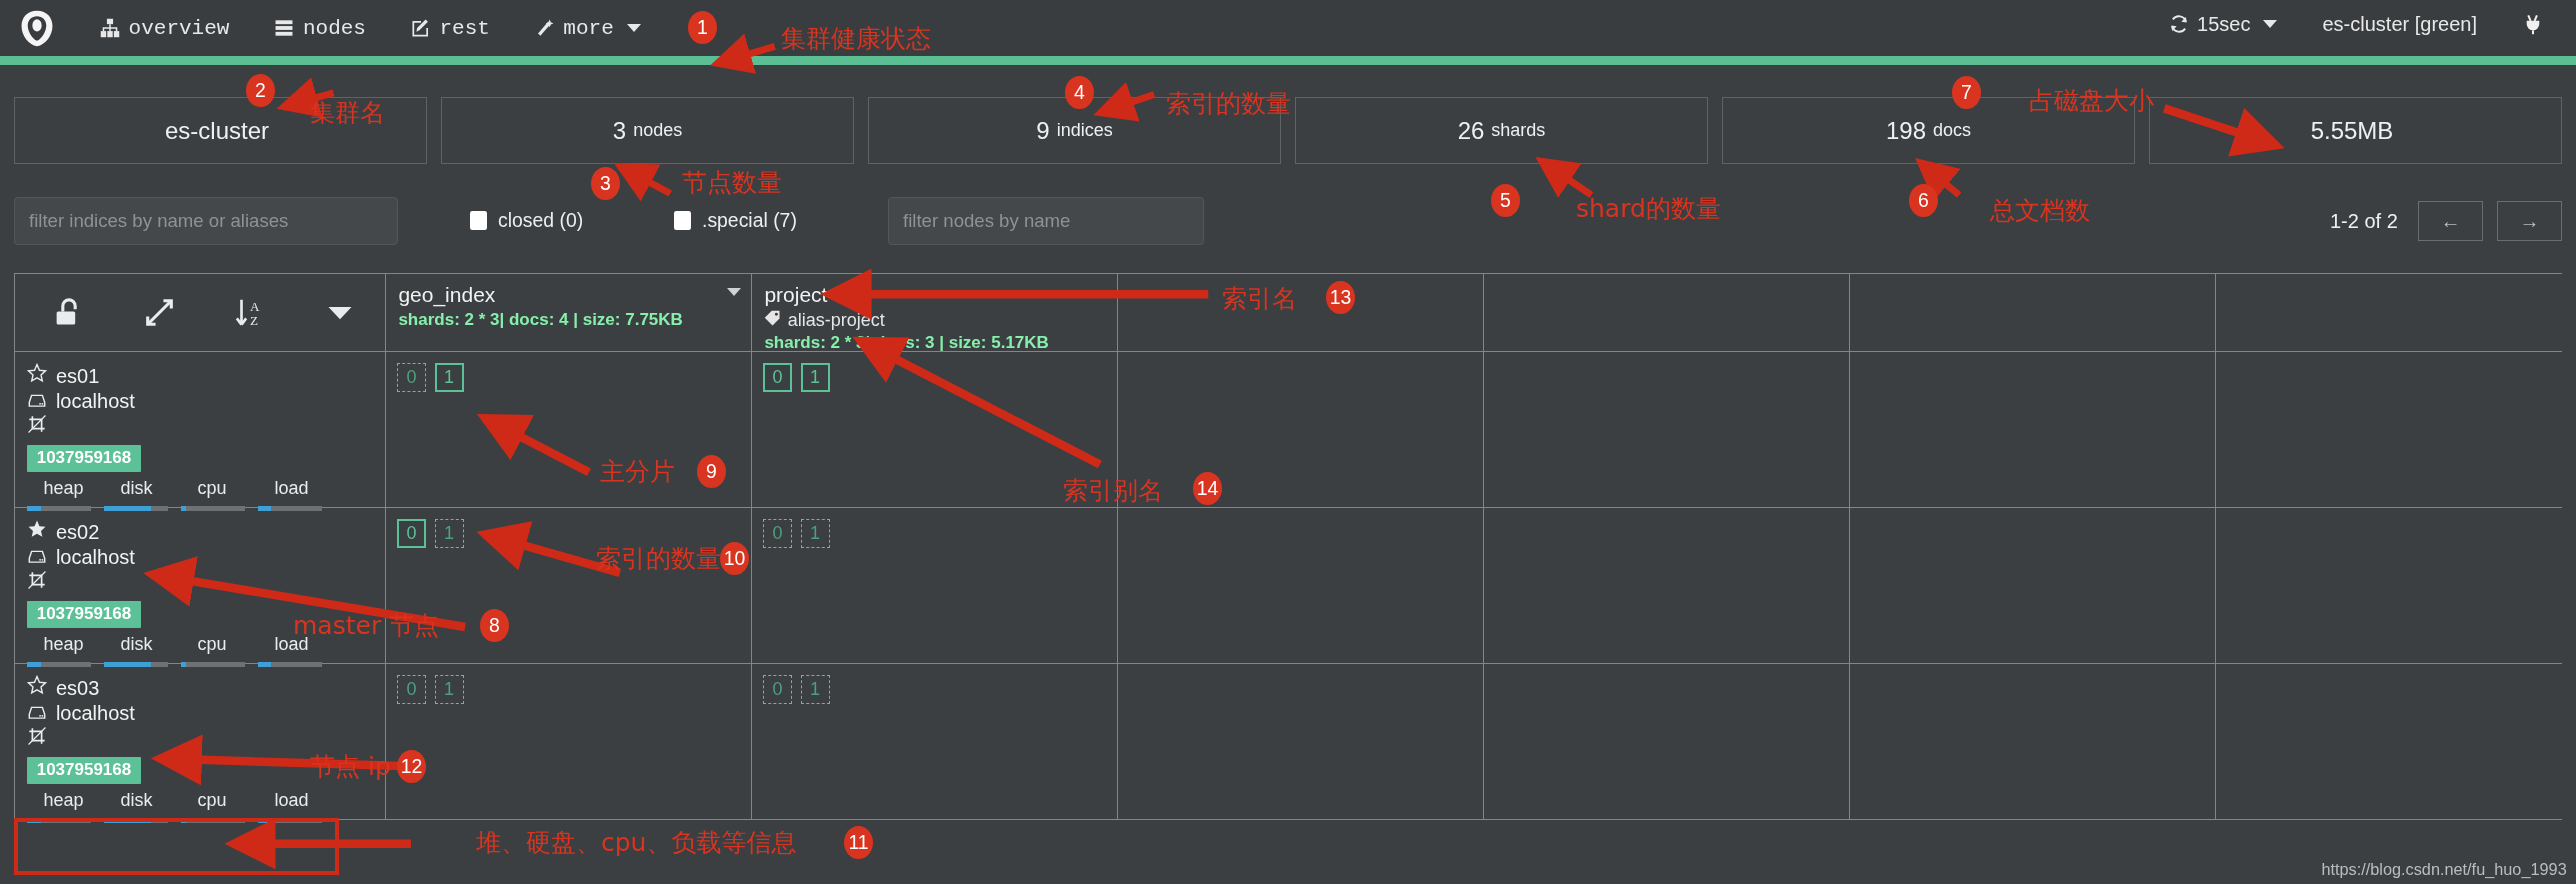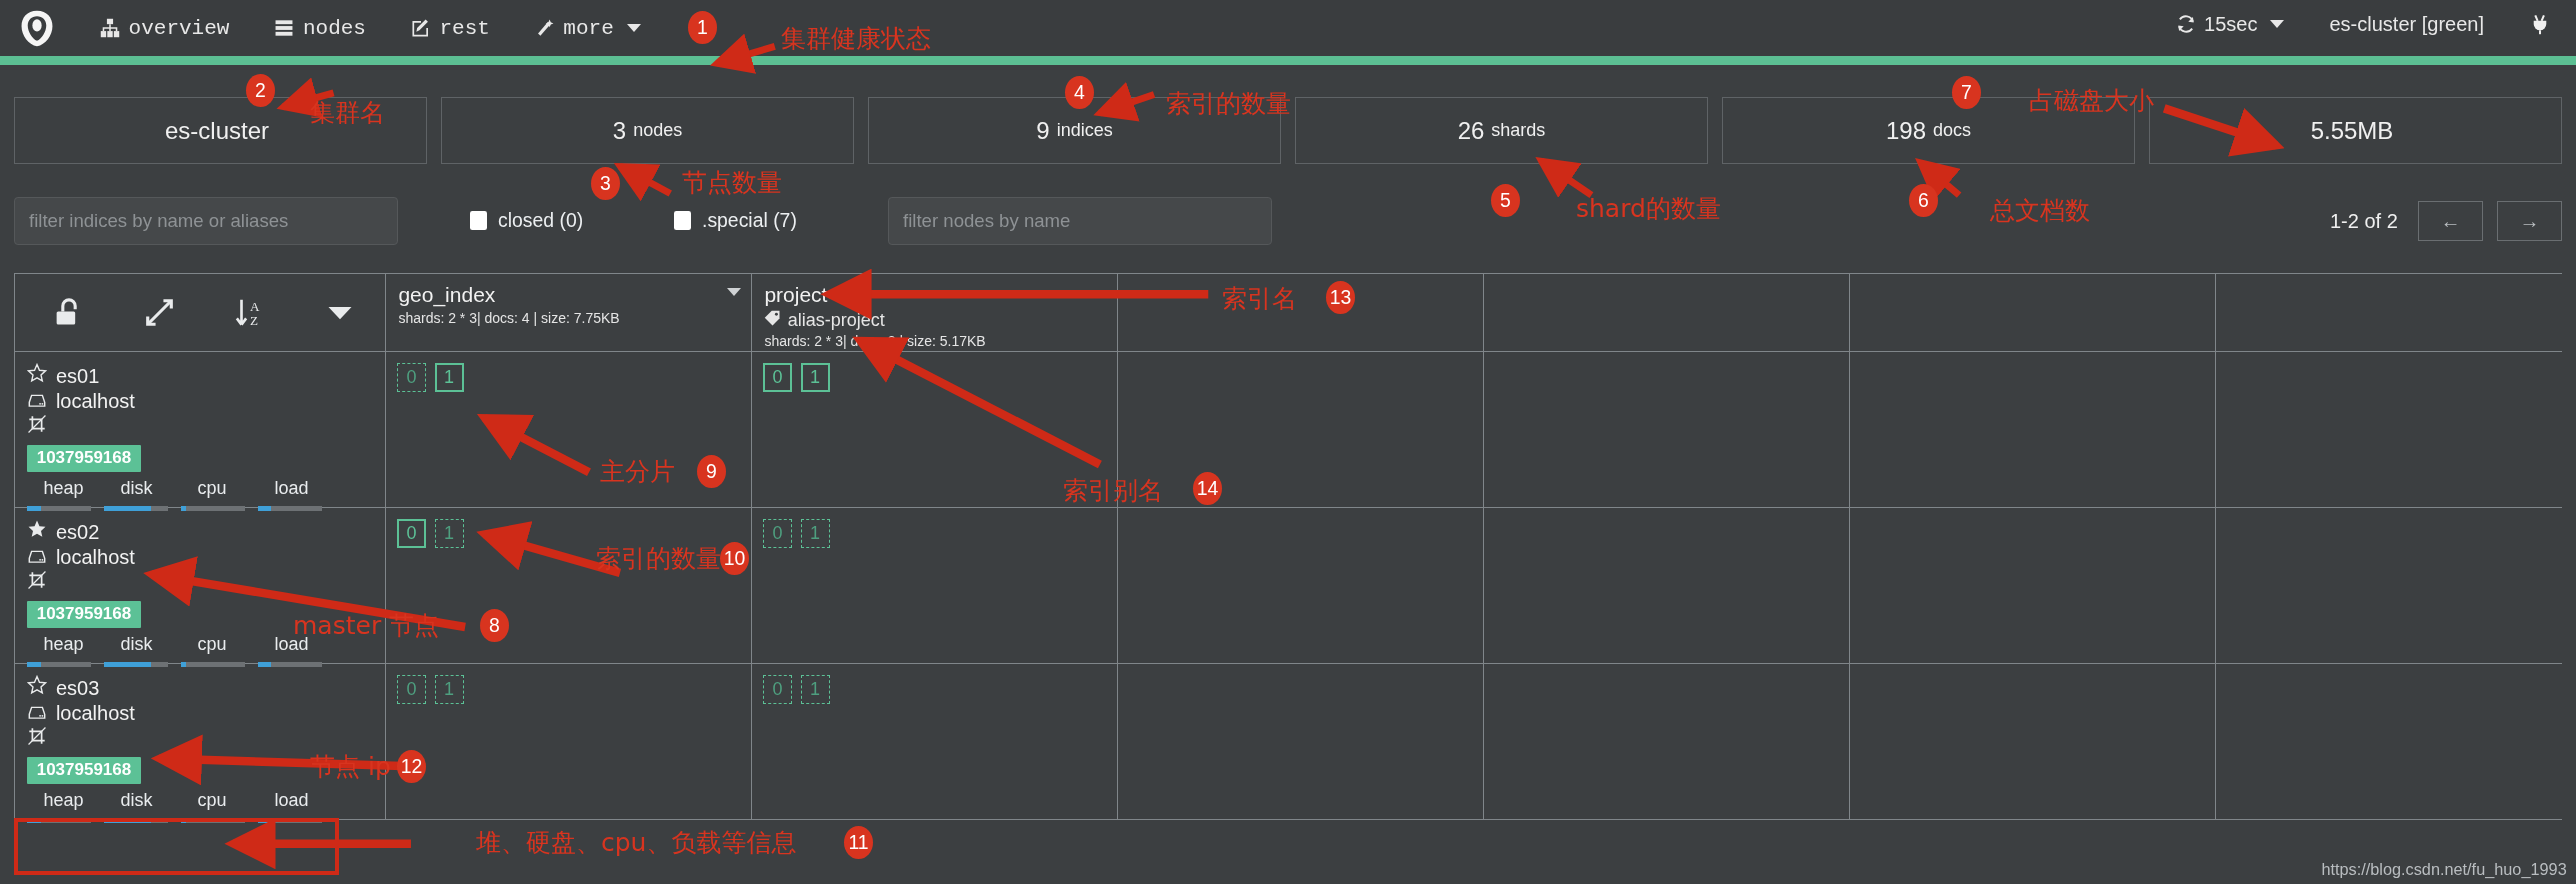--- a/index.html
+++ b/index.html
@@ -21,21 +21,21 @@
   .nav-item {
     display: flex; align-items: center; gap: 8.5px;
     color: #e8e8e8; font-size: 21px; padding: 0 22.5px; cursor: pointer;
     white-space: nowrap;
   }
   .nav-icon { display: inline-flex; align-items: center; justify-content: center; }
   .caret-down {
     width: 0; height: 0; border-left: 7px solid transparent; border-right: 7px solid transparent;
     border-top: 8.5px solid #e8e8e8; margin-left: 4.6px;
   }
-  .nav-right { position: absolute; right: 3px; top: 0; height: 48px; display: flex; align-items: center; }
+  .nav-right { position: absolute; right: 10px; top: 0; height: 48px; display: flex; align-items: center; }
   .nav-right .nav-item { font-size: 20px; }
 
   
   .health-bar {
     position: absolute; left: 0; top: 56px; width: 2576px; height: 9.3px;
     background: #5cbf93;
   }
 
   
   .stats-row {
@@ -53,21 +53,21 @@
   .filters-row {
     position: absolute; left: 0; top: 195px; width: 2576px; height: 59px;
   }
   .text-input {
     position: absolute; background: #45484a; border: 0.8px solid #55585a; border-radius: 3.9px;
     color: #a9adb0; font-size: 18.6px; padding: 0 14px; height: 48px; line-height: 46px;
     outline: none; font-family: inherit;
   }
   .text-input::placeholder { color: #8e9295; }
   #filter-indices { left: 14px; top: 1.5px; width: 384px; }
-  #filter-nodes { left: 888px; top: 1.5px; width: 384px; }
+  #filter-nodes { left: 888px; top: 1.5px; width: 316px; }
   .check-group { position: absolute; display: flex; align-items: center; gap: 11px; color: #eceff1; font-size: 19.4px; }
   #chk-closed { left: 470px; top: 14px; }
   #chk-special { left: 662px; top: 14px; padding-left: 12px; }
   .checkbox {
     width: 17px; height: 18.6px; background: #ffffff; border-radius: 2.3px; display: inline-block;
   }
   .pager { position: absolute; right: 14px; top: 6.2px; display: flex; align-items: center; gap: 14px; }
   .pager-label { color: #f0f0f0; font-size: 20px; margin-right: 6.2px; }
   .pager-btn {
     width: 65px; height: 40px; border: 0.8px solid #6a6e71; background: #3c3f41; color: #b9bdc0;
@@ -84,21 +84,21 @@
 
   .header-row .cell { height: 77px; }
   .toolbar-cell { display: flex; align-items: center; gap: 0; padding-left: 9.3px; }
   .tool-btn {
     width: 91px; height: 76px; display: flex; align-items: center; justify-content: center;
     cursor: pointer;
   }
   .idx-head { padding: 9.3px 12.4px 0 12.4px; }
   .idx-name { color: #f2f2f2; font-size: 21px; line-height: 1.15; }
   .idx-alias { color: #e6e6e6; font-size: 18px; display: flex; align-items: center; gap: 7px; margin-top: 2.3px; }
-  .idx-meta { color: #e5e5e5; font-size: 14px; margin-top: 2.3px; }
+  .idx-meta { color: #86efac; font-size: 17px; margin-top: 2.3px; font-weight: bold; }
   .idx-caret {
     position: absolute; right: 10px; top: 14px;
     width: 0; height: 0; border-left: 7px solid transparent; border-right: 7px solid transparent;
     border-top: 8.5px solid #cfd2d4;
   }
 
   .body-row .cell { height: 155px; }
   .node-cell { padding: 11px 12.4px 0 12.4px; position: relative; }
   .node-line { display: flex; align-items: center; gap: 8.5px; color: #f2f2f2; font-size: 20px; line-height: 1.25; }
   .node-badge {

